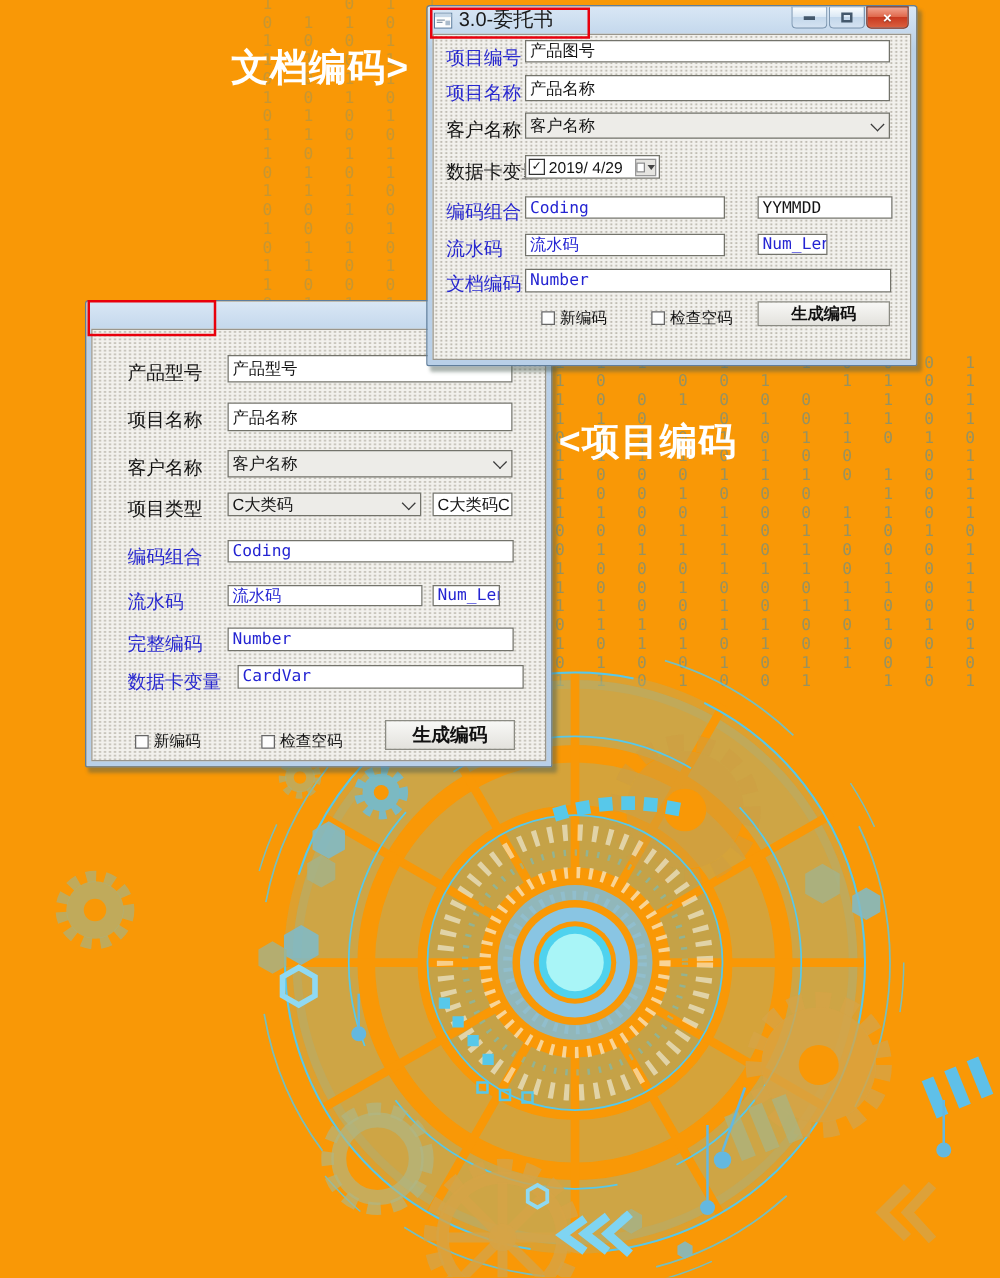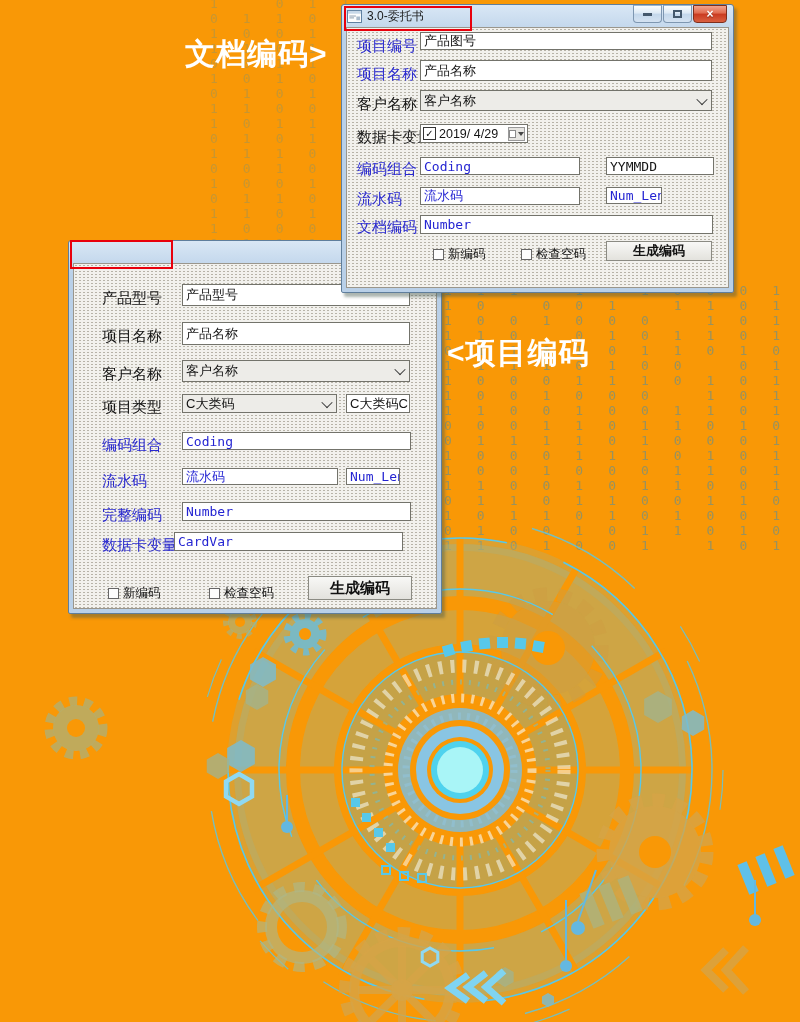--- a/index.html
+++ b/index.html
@@ -19,21 +19,21 @@
 
   
   .window{position:absolute;background:linear-gradient(#D9E7F5,#B9D0E8 34px);
           border:1px solid #5F7E9C;border-radius:3px 3px 2px 2px;
           box-shadow:3px 4px 3px rgba(70,90,80,.45)}
   #dialog1{left:341px;top:4px;width:391px;height:287px;z-index:10}
   #dialog2{left:68px;top:240px;width:372px;height:372px;z-index:5}
 
   .titlebar{position:absolute;left:0;right:0;top:0;height:22px;display:flex;align-items:center;
             padding-left:5px;gap:5px}
-  .title{font-size:12px;color:#1a1a1a;white-space:nowrap}
+  .title{font-size:16px;color:#1a1a1a;white-space:nowrap}
   .form-icon{width:15px;height:13px;flex:0 0 auto}
 
   .winbtns{position:absolute;top:0;right:6px;display:flex;z-index:2}
   .wb{width:29px;height:18px;box-sizing:border-box;border:1px solid #7E97B1;border-top-color:#9DB4CB;
       border-radius:0 0 4px 4px;display:flex;align-items:center;justify-content:center;
       background:linear-gradient(#FBFDFE,#DCE9F5 45%,#C3D7EB 50%,#D4E2F1)}
   .wb+.wb{margin-left:1px}
   .wb.close{width:34px;border-color:#7E2F1E;color:#fff;font-weight:bold;font-size:12px;line-height:1;
       background:linear-gradient(#F2A48F,#E06A4E 45%,#C93A20 50%,#DA6040);text-shadow:0 1px 1px rgba(0,0,0,.35)}
   .glyph-min{width:9px;height:3px;background:#44586C}
@@ -274,21 +274,21 @@
     <div class="ctl" style="left:272px;top:204px;width:54px;height:17px">
         <span class="mono blue-val">Num_Len</span>
       </div>
 
     <div class="lbl blue" style="left:28px;top:242px">完整编码</div>
     <div class="ctl" style="left:108px;top:238px;width:229px;height:19px">
         <span class="mono blue-val">Number</span>
       </div>
 
     <div class="lbl blue" style="left:28px;top:272px">数据卡变量</div>
-    <div class="ctl" style="left:100px;top:268px;width:229px;height:19px">
+    <div class="ctl" style="left:116px;top:268px;width:229px;height:19px">
         <span class="mono blue-val">CardVar</span>
       </div>
 
     <div class="cbrow" style="left:34px;top:321px">
         <span class="cbbox"></span>
         <span>新编码</span>
       </div>
     <div class="cbrow" style="left:135px;top:321px">
         <span class="cbbox"></span>
         <span>检查空码</span>

